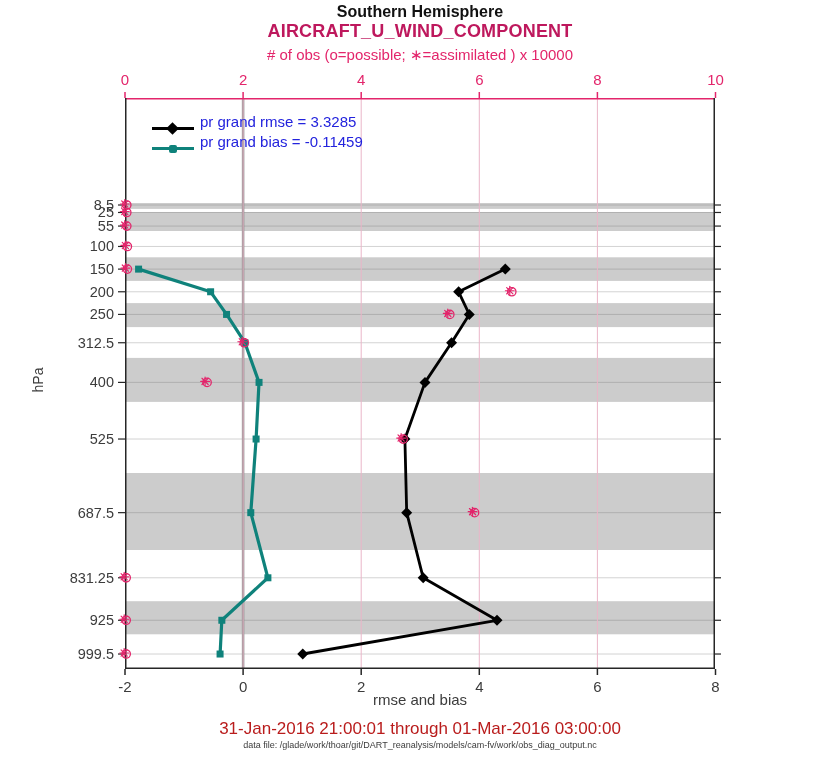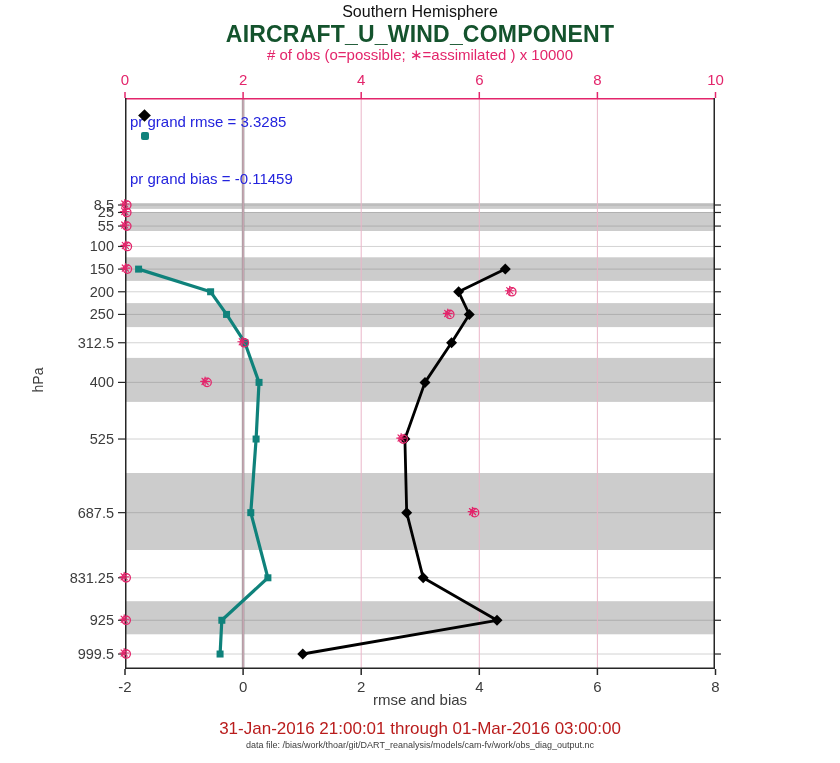--- a/index.html
+++ b/index.html
@@ -1,32 +1,32 @@
 <!DOCTYPE html>
 <html><head>
 <meta charset="utf-8">
 <style>
   html,body{margin:0;padding:0;background:#ffffff;}
   .figure{
     position:relative; width:840px; height:763px; background:#ffffff;
     font-family:"Liberation Sans", sans-serif; overflow:hidden;
   }
   .ctr{position:absolute; left:0; width:840px; text-align:center; white-space:nowrap;}
-  .title1{top:3px;  font-size:16px; font-weight:normal; color:#111;}
-  .title2{top:21px; font-size:23px; font-weight:bold; color:#14532d; letter-spacing:.2px;}
+  .title1{top:3px;  font-size:16px; font-weight:bold; color:#111;}
+  .title2{top:21px; font-size:18px; font-weight:bold; color:#be185d; letter-spacing:.2px;}
   .obslab{top:46px; font-size:15px; color:#e3256b;}
   .xlab  {top:691px; font-size:15px; color:#3c3c3c;}
   .daterange{top:719px; font-size:17px; color:#b91c1c;}
   .datafile {top:740px; font-size:9px;  color:#3c3c3c;}
   .ylab{
     position:absolute; left:18px; top:372px; width:40px; font-size:14px; color:#3c3c3c;
     transform:rotate(-90deg); transform-origin:center center; text-align:center;
   }
   #plot-svg{position:absolute; left:125px; top:98px; overflow:visible;}
-  .legend-row{position:absolute; left:124px; height:16px; display:flex; align-items:flex-start;flex-direction:column;}
+  .legend-row{position:absolute; left:152px; height:16px; display:flex; align-items:flex-end;}
   .lline{position:relative; display:inline-block; width:42px; height:3px;}
   .lmark{position:absolute;}
   .ldiamond{width:9px; height:9px; left:16px; top:-3px; transform:rotate(45deg);}
   .lsquare{width:8px; height:8px; left:17px; top:-2.5px; border-radius:2px;}
   .ltext{margin-left:6px; font-size:15px; line-height:16px;}
 </style>
 </head>
 <body>
 
 <div class="figure">
@@ -265,15 +265,15 @@
   </div>
   <div class="legend-row" style="top:134px">
     <span class="lline" style="background: rgb(15, 130, 123);">
         <span class="lmark lsquare" style="background: rgb(15, 130, 123);"></span>
       </span>
     <span class="ltext" style="color: rgb(35, 35, 221); margin-top: 37px;">pr grand bias = -0.11459</span>
   </div>
 
   <div class="ctr xlab">rmse and bias</div>
   <div class="ctr daterange">31-Jan-2016 21:00:01 through 01-Mar-2016 03:00:00</div>
-  <div class="ctr datafile">data file: /bias/work/thoar/git/DART_reanalysis/models/cam-fv/work/obs_diag_output.nc</div>
+  <div class="ctr datafile">data file: /glade/work/thoar/git/DART_reanalysis/models/cam-fv/work/obs_diag_output.nc</div>
 
 </div>
 
 </body></html>

